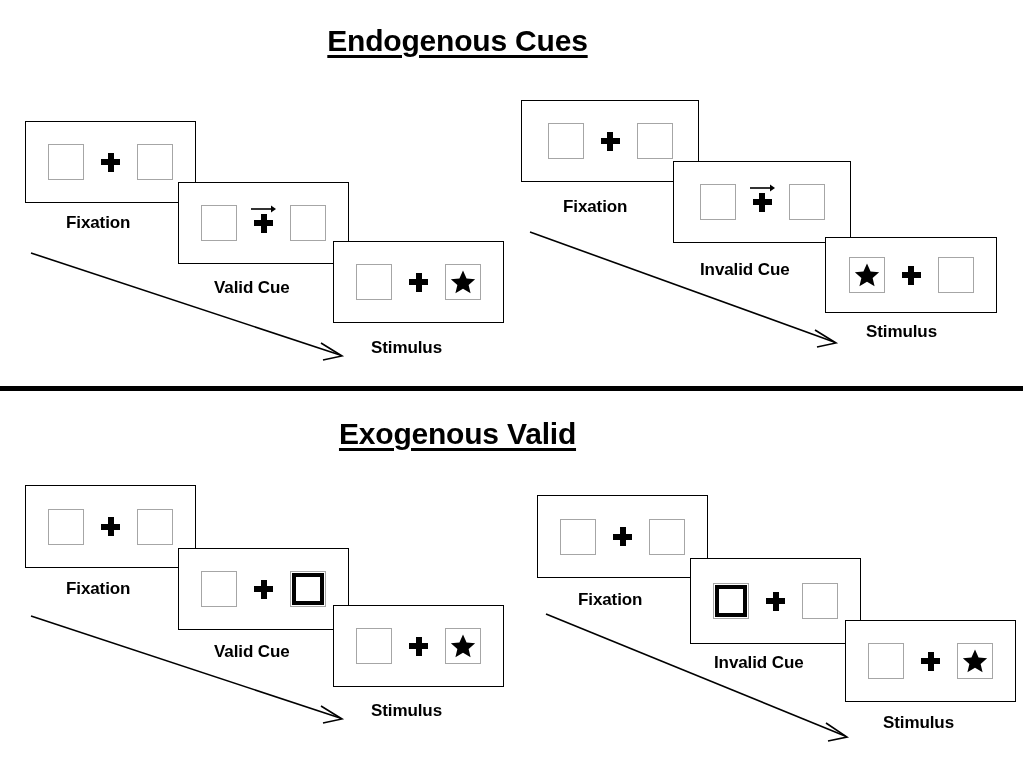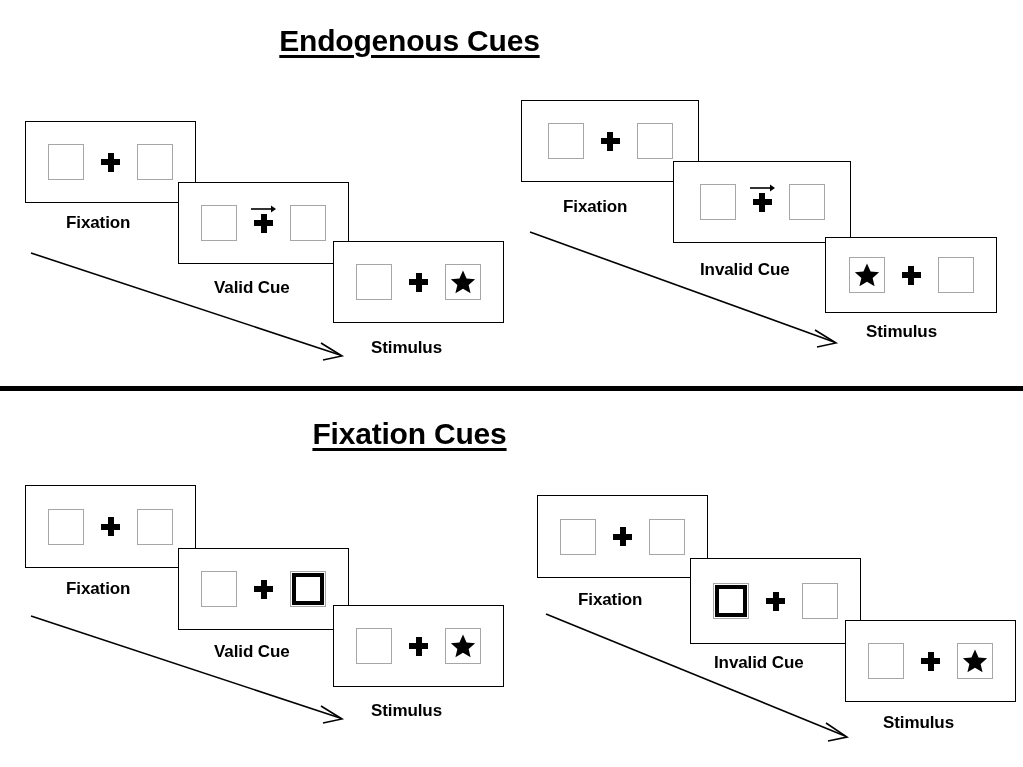--- a/index.html
+++ b/index.html
@@ -6,20 +6,21 @@
   body{
     width:1023px;height:767px;position:relative;overflow:hidden;
     font-family:"Liberation Sans","DejaVu Sans",sans-serif;
     color:#000000;
   }
   .section-title{
     position:absolute;left:0;width:819px;text-align:center;
     font-weight:bold;font-size:30px;letter-spacing:-0.2px;
     text-decoration:underline;text-underline-offset:4px;
     text-decoration-thickness:3px;
+    padding-left:48px;
   }
   #title-endogenous{top:24px;}
   #title-exogenous{top:417px;}
 
   .divider{
     position:absolute;left:0;width:1023px;height:5px;
     background:#000000;top:386px;
   }
 
   
@@ -179,21 +180,21 @@
 </div>
 <div class="caption" style="left:866px;top:322px;">Stimulus</div>
 
 <svg class="time-arrow" style="left:527px;top:228px;width:320px;height:125px;" viewBox="0 0 320 125">
   <line x1="3" y1="4" x2="307" y2="114" stroke="#000" stroke-width="1.6"></line>
   <path d="M 288 102 L 309 115 L 290 119" fill="none" stroke="#000" stroke-width="1.6"></path>
 </svg>
 
 <div class="divider"></div>
 
-<div class="section-title" id="title-exogenous">Fixation Cues</div>
+<div class="section-title" id="title-exogenous">Exogenous Valid</div>
 
 <div class="frame" id="f-xv-1" style="left:25px;top:485px;width:171px;height:83px;">
   <div class="frame-inner">
     <div class="slot box"></div>
     <div class="gap"></div>
     <div class="center-cluster">
       <div class="plus"></div>
     </div>
     <div class="gap"></div>
     <div class="slot box"></div>

